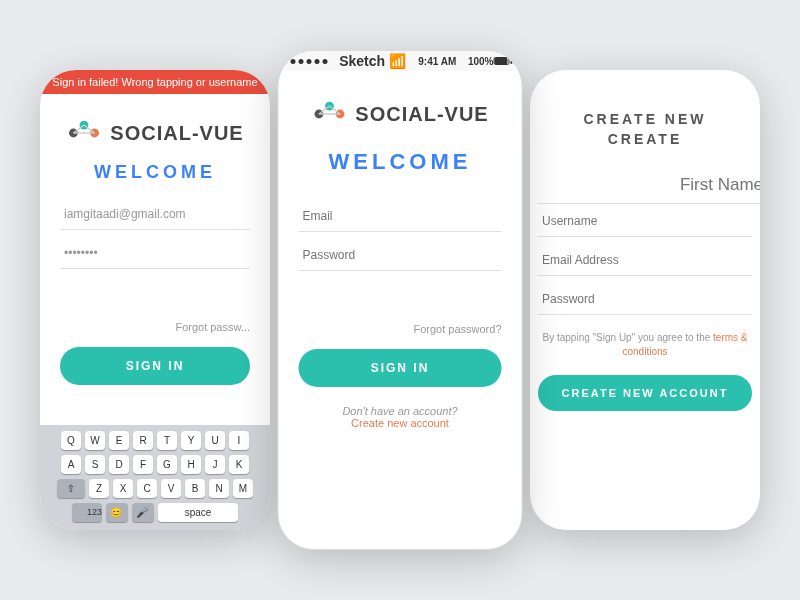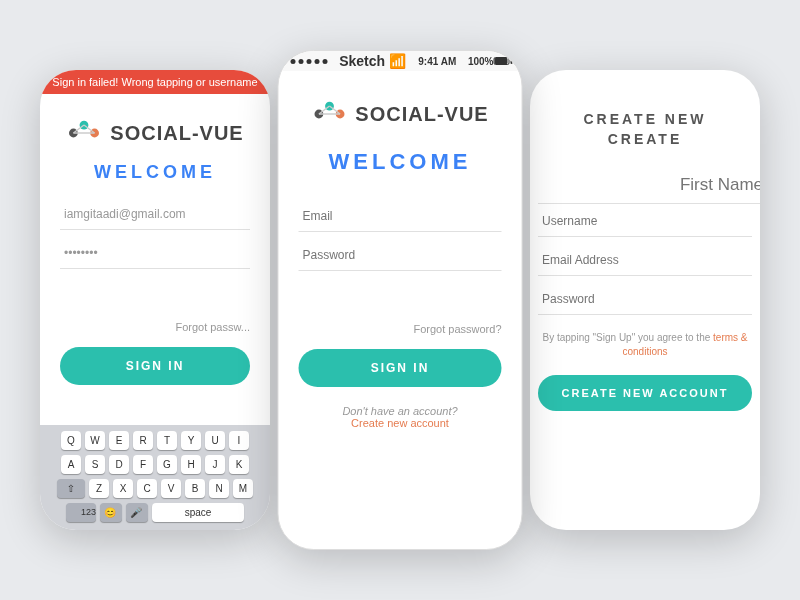--- a/index.html
+++ b/index.html
@@ -223,21 +223,21 @@
       box-shadow: 0 1px 1px rgba(0,0,0,0.3);
       font-weight: 400;
       color: #333;
     }
 
     .key-wide {
       width: 28px;
     }
 
     .key-space {
-      width: 92px;
+      width: 80px;
     }
 
     .key-dark {
       background: #adb1ba;
       color: #333;
     }
 
     .key-bottom-row {
       display: flex;
       justify-content: center;

